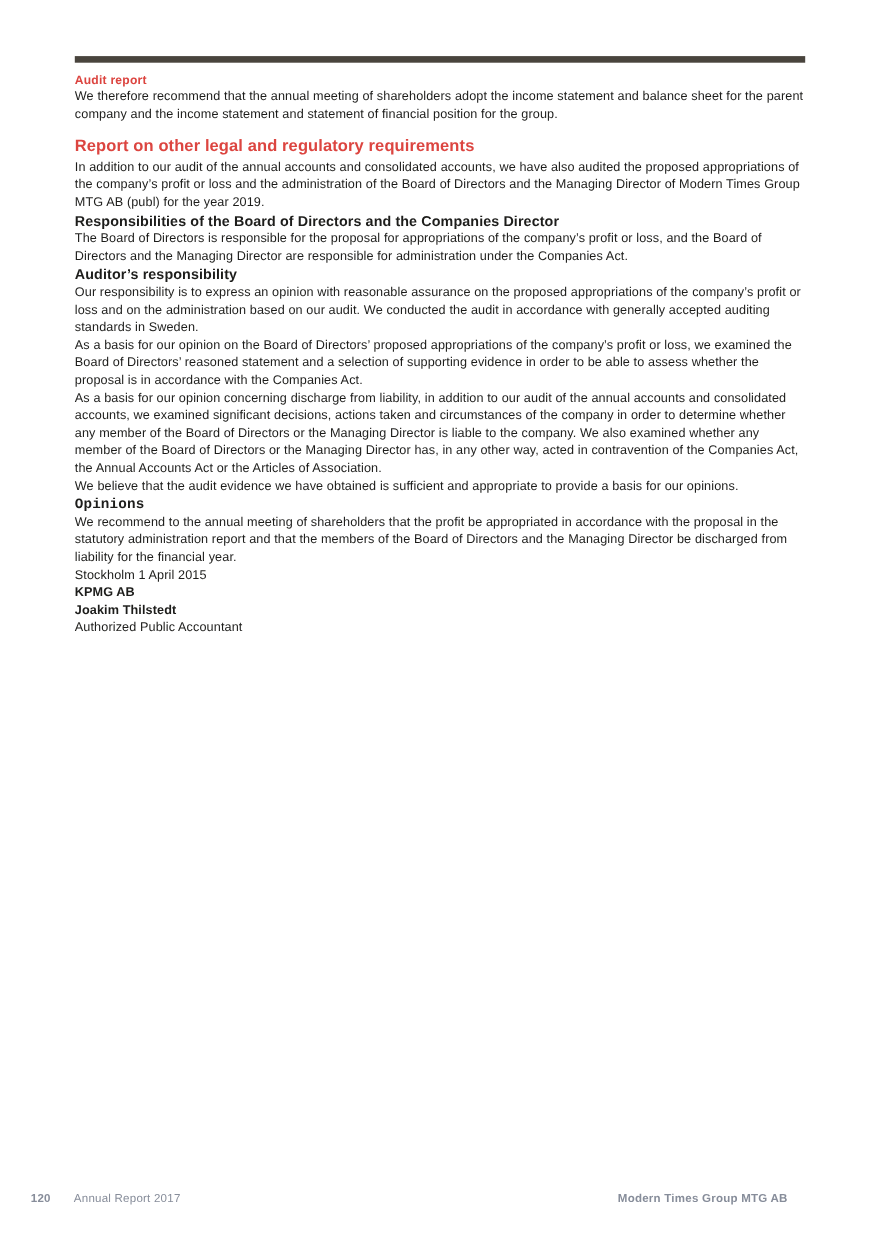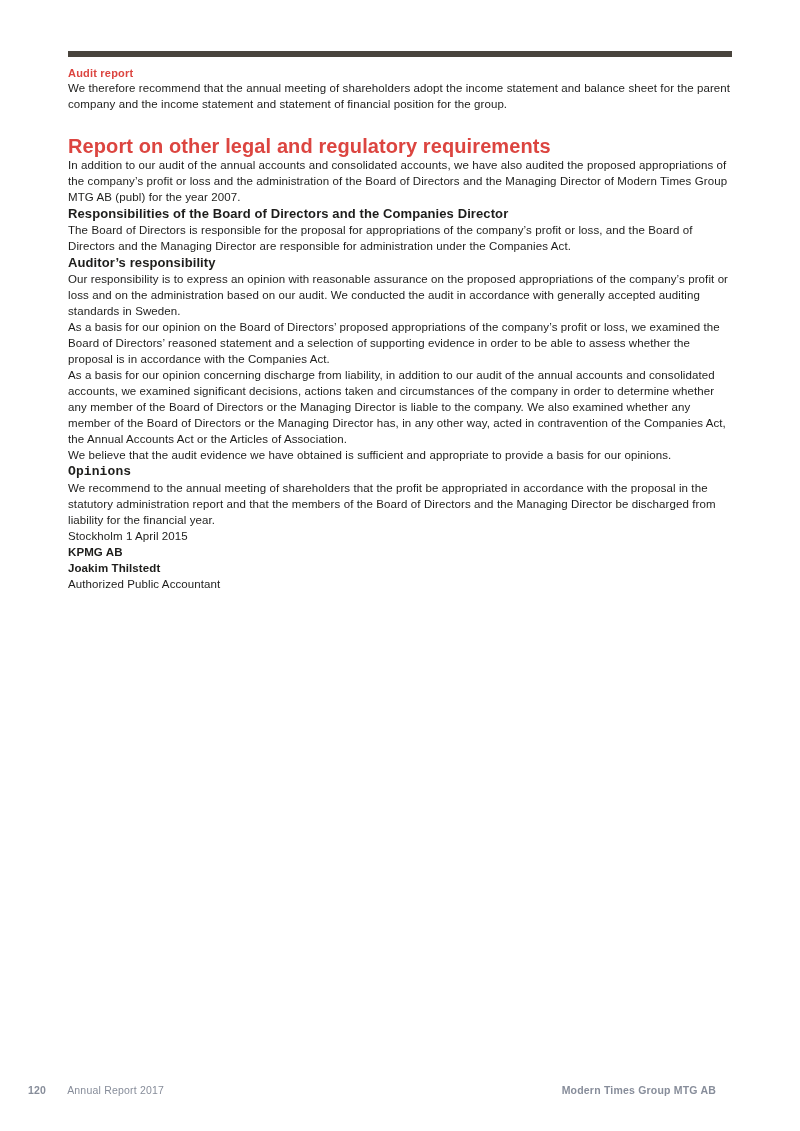--- a/index.html
+++ b/index.html
@@ -40,22 +40,22 @@
   }
   p.body-text {
     margin: 0;
     font-size: 11.5px;
     line-height: 16px;
     letter-spacing: 0.1px;
     color: var(--body-text, #1d1d1b);
   }
   .intro            { margin-top: 135px; }
   h1.main-heading {
-    margin: 23px 0 0 0;
-    font-size: 20px;
+    margin: 10px 0 0 0;
+    font-size: 15px;
     line-height: 22px;
     font-weight: bold;
     letter-spacing: 0.1px;
     color: var(--accent-red, #dc4540);
   }
   .after-h1         { margin-top: 4px; }
   h2.sub-heading {
     margin: 0;
     font-size: 13px;
     line-height: 17px;
@@ -109,21 +109,21 @@
   <div class="content-col">
 
     <div class="top-bar"></div>
 
     <div class="section-label">Audit report</div>
 
     <p class="body-text intro">We therefore recommend that the annual meeting of shareholders adopt the income statement and balance sheet for the parent company and the income statement and statement of financial position for the group.</p>
 
     <h1 class="main-heading">Report on other legal and regulatory requirements</h1>
 
-    <p class="body-text after-h1">In addition to our audit of the annual accounts and consolidated accounts, we have also audited the proposed appropriations of the company’s profit or loss and the administration of the Board of Directors and the Managing Director of Modern Times Group MTG AB (publ) for the year 2007.</p>
+    <p class="body-text after-h1">In addition to our audit of the annual accounts and consolidated accounts, we have also audited the proposed appropriations of the company’s profit or loss and the administration of the Board of Directors and the Managing Director of Modern Times Group MTG AB (publ) for the year 2019.</p>
 
     <h2 class="sub-heading h2-resp">Responsibilities of the Board of Directors and the Companies Director</h2>
 
     <p class="body-text resp-body">The Board of Directors is responsible for the proposal for appropriations of the company’s profit or loss, and the Board of Directors and the Managing Director are responsible for administration under the Companies Act.</p>
 
     <h2 class="sub-heading h2-auditor">Auditor’s responsibility</h2>
 
     <p class="body-text aud-p1">Our responsibility is to express an opinion with reasonable assurance on the proposed appropriations of the company’s profit or loss and on the administration based on our audit. We conducted the audit in accordance with generally accepted auditing standards in Sweden.</p>
 
     <p class="body-text aud-p2">As a basis for our opinion on the Board of Directors’ proposed appropriations of the company’s profit or loss, we examined the Board of Directors’ reasoned statement and a selection of supporting evidence in order to be able to assess whether the proposal is in accordance with the Companies Act.</p>

